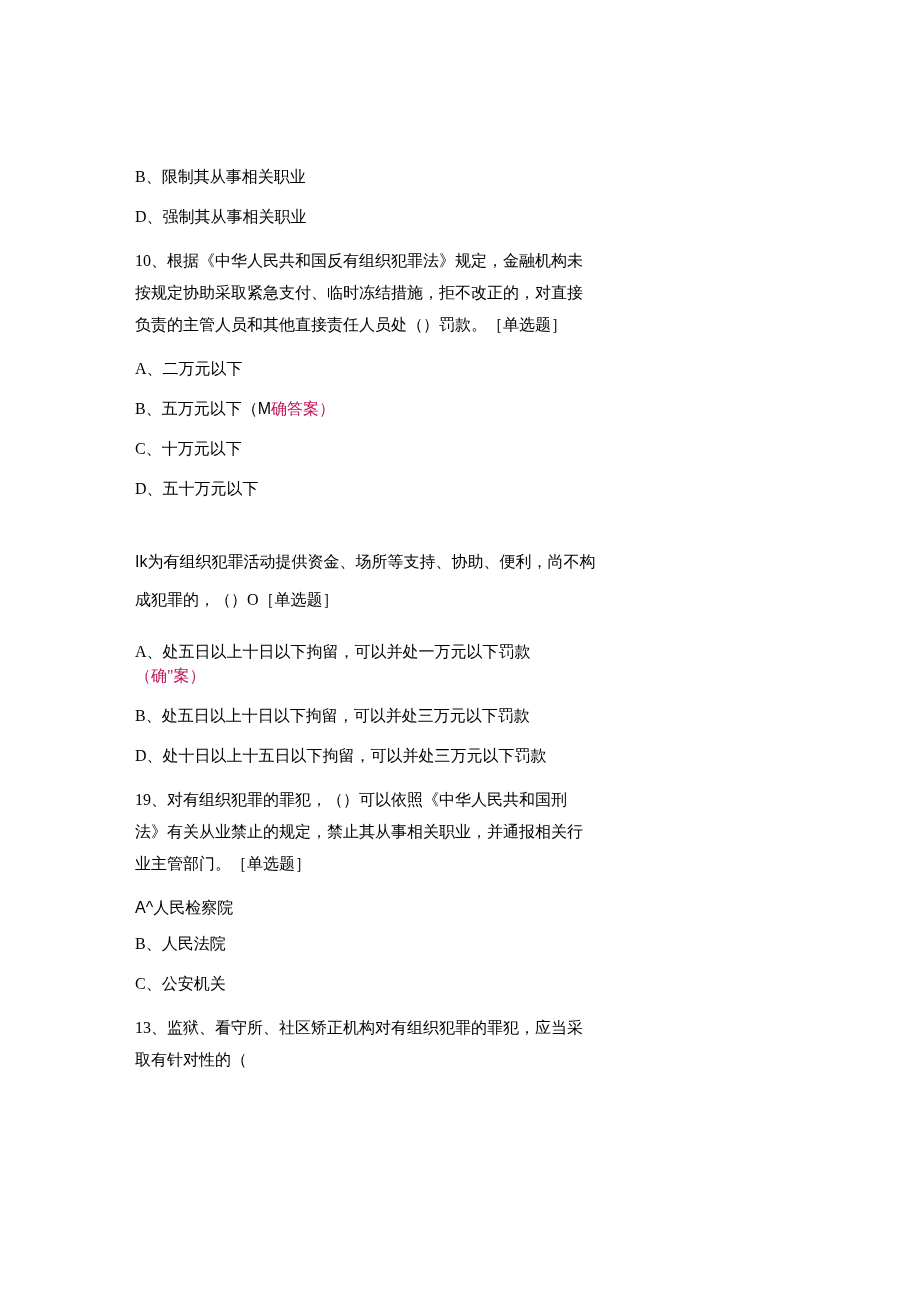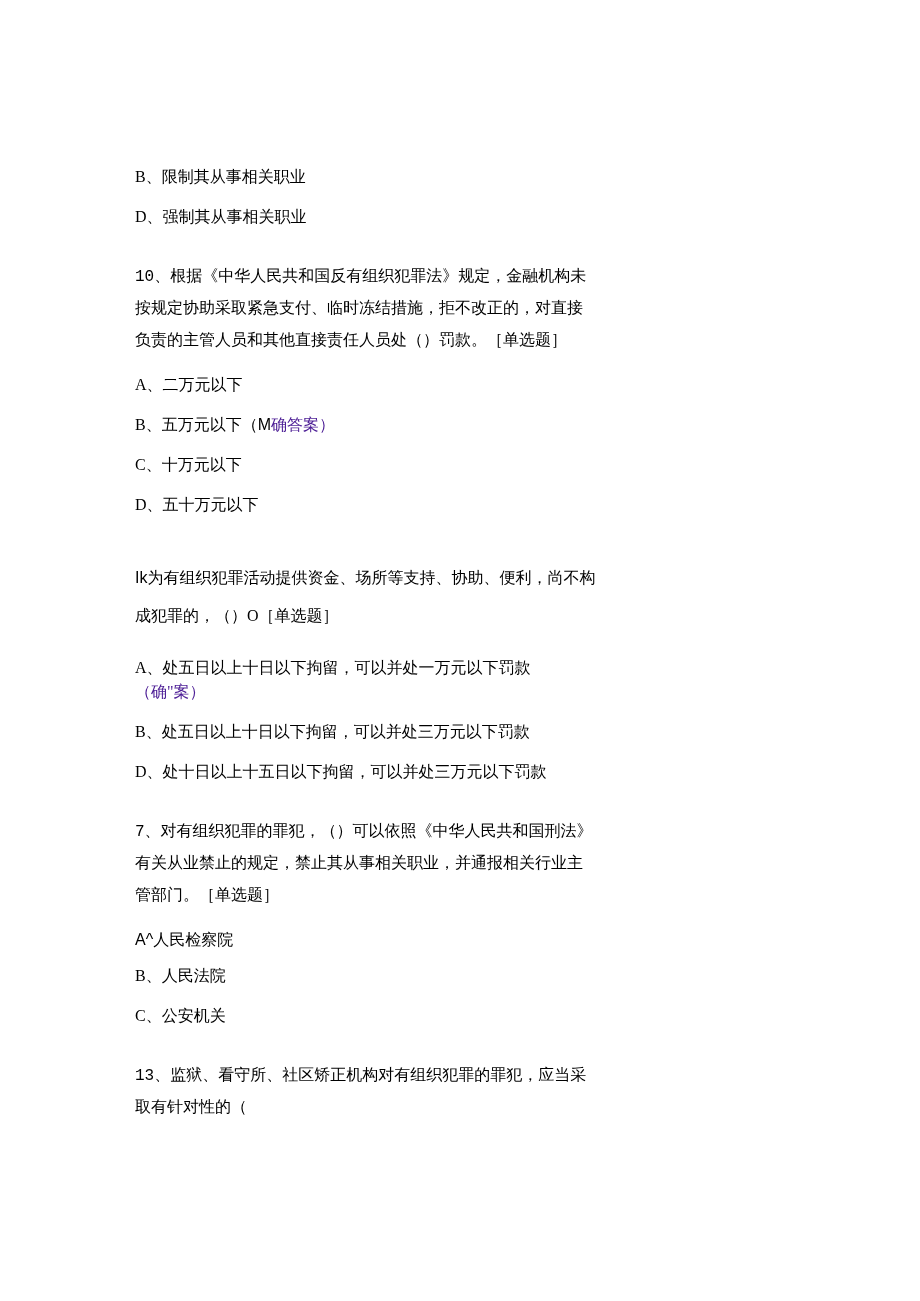--- a/index.html
+++ b/index.html
@@ -14,32 +14,30 @@
     min-height: 1301px;
     padding: 165px 135px 100px 135px;
     box-sizing: border-box;
     font-size: 16px;
     line-height: 1.5;
   }
   .option {
     margin-bottom: 16px;
   }
   .q-stem {
-    margin-top: 32px;
     margin-bottom: 16px;
     line-height: 2.0;
-    font-family: Liberation Mono, monospace;
   }
   .q-stem-wide {
     margin-top: 42px;
     margin-bottom: 20px;
     line-height: 2.4;
   }
   .answer-mark {
-    color: #4c1d95;
+    color: #be185d;
   }
   .latin {
     font-family: Arial, sans-serif;
   }
 </style>
 </head>
 <body>
 
 <div class="page">
 
@@ -56,21 +54,21 @@
 
   <div class="q-stem-wide">
     <span class="latin">Ik</span><span>为有组织犯罪活动提供资金、场所等支持、协助、便利，尚不构成犯罪的，（）O［单选题］</span>
   </div>
   <div class="option">
     <span>A、处五日以上十日以下拘留，可以并处一万元以下罚款</span><span class="answer-mark">（确"案）</span>
   </div>
   <div class="option">B、处五日以上十日以下拘留，可以并处三万元以下罚款</div>
   <div class="option">D、处十日以上十五日以下拘留，可以并处三万元以下罚款</div>
 
-  <div class="q-stem">7、对有组织犯罪的罪犯，（）可以依照《中华人民共和国刑法》有关从业禁止的规定，禁止其从事相关职业，并通报相关行业主管部门。［单选题］</div>
+  <div class="q-stem">19、对有组织犯罪的罪犯，（）可以依照《中华人民共和国刑法》有关从业禁止的规定，禁止其从事相关职业，并通报相关行业主管部门。［单选题］</div>
   <div class="option" style="margin-bottom:12px">
     <span class="latin">A^</span><span>人民检察院</span>
   </div>
   <div class="option">B、人民法院</div>
   <div class="option">C、公安机关</div>
 
   <div class="q-stem">13、监狱、看守所、社区矫正机构对有组织犯罪的罪犯，应当采取有针对性的（</div>
 
 </div>
 

